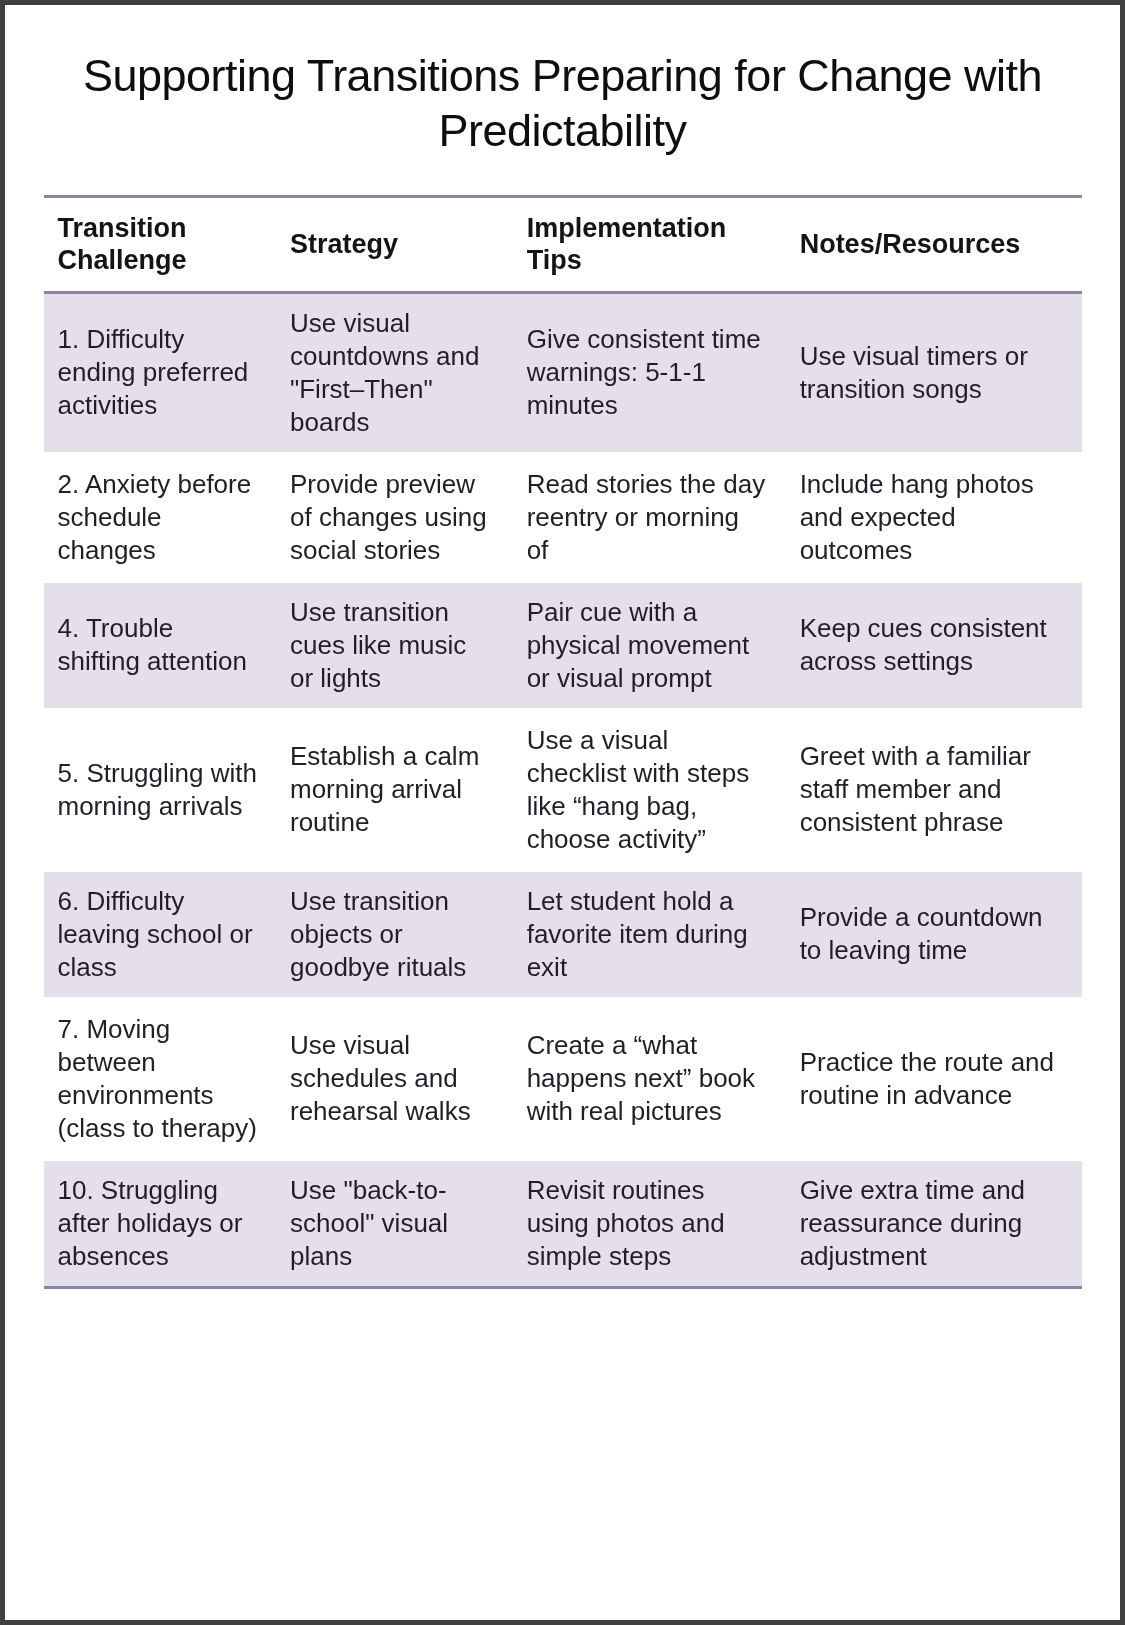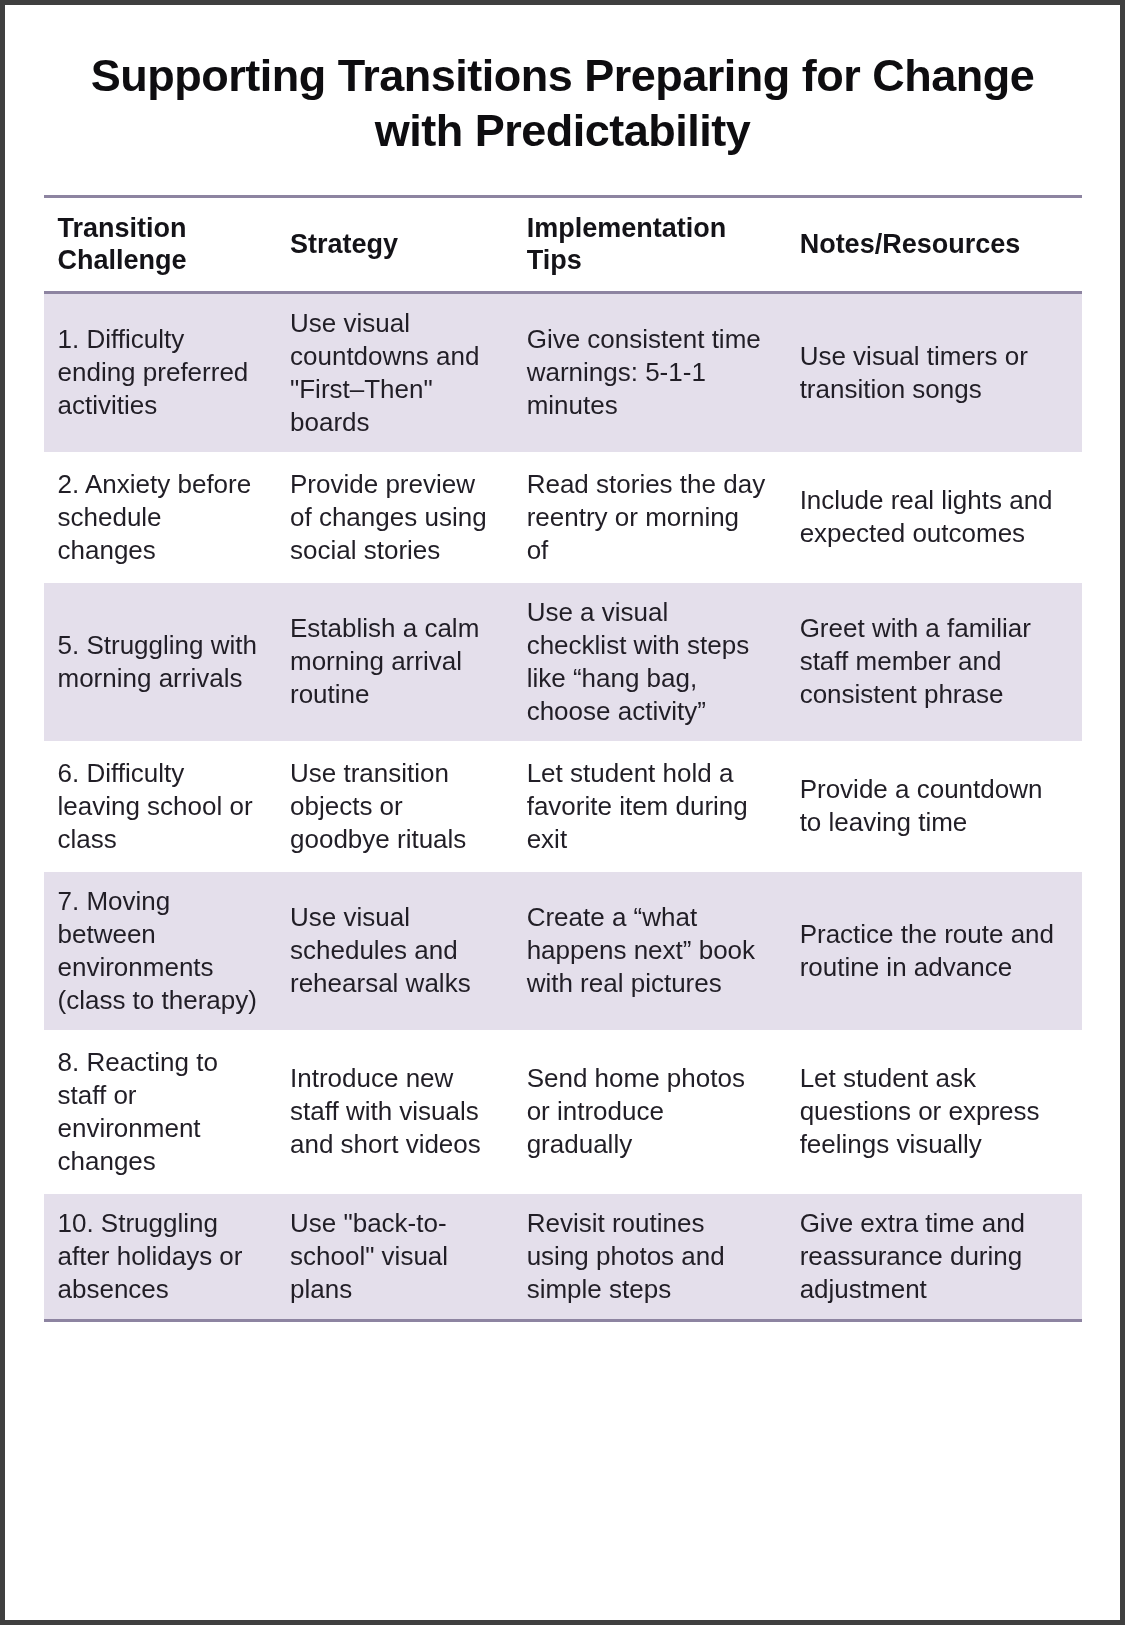--- a/index.html
+++ b/index.html
@@ -17,21 +17,21 @@
     border:5px solid var(--frame);
     font-family:"Liberation Sans", sans-serif;
     color:var(--ink);
     overflow:hidden;
   }
   .title{
     margin:44px 70px 36px 70px;
     text-align:center;
     font-size:45px;
     line-height:1.22;
-    font-weight:bold;
+    font-weight:normal;
     color:#0e0d10;
     letter-spacing:-0.5px;
   }
   table{
     width:1038px;
     margin:0 auto;
     border-collapse:separate;
     border-spacing:0;
     table-layout:fixed;
     border-top:3px solid var(--rule);
@@ -85,46 +85,46 @@
       <tr>
         <td>1. Difficulty ending preferred activities</td>
         <td>Use visual countdowns and "First–Then" boards</td>
         <td>Give consistent time warnings: 5-1-1 minutes</td>
         <td>Use visual timers or transition songs</td>
       </tr>
       <tr>
         <td>2. Anxiety before schedule changes</td>
         <td>Provide preview of changes using social stories</td>
         <td>Read stories the day reentry or morning of</td>
-        <td>Include real lights and expected outcomes</td>
+        <td>Include hang photos and expected outcomes</td>
+      </tr>
+      <tr>
+        <td>4. Trouble shifting attention</td>
+        <td>Use transition cues like music or lights</td>
+        <td>Pair cue with a physical movement or visual prompt</td>
+        <td>Keep cues consistent across settings</td>
       </tr>
       <tr>
         <td>5. Struggling with morning arrivals</td>
         <td>Establish a calm morning arrival routine</td>
         <td>Use a visual checklist with steps like “hang bag, choose activity”</td>
         <td>Greet with a familiar staff member and consistent phrase</td>
       </tr>
       <tr>
         <td>6. Difficulty leaving school or class</td>
         <td>Use transition objects or goodbye rituals</td>
         <td>Let student hold a favorite item during exit</td>
         <td>Provide a countdown to leaving time</td>
       </tr>
       <tr>
         <td>7. Moving between environments (class to therapy)</td>
         <td>Use visual schedules and rehearsal walks</td>
         <td>Create a “what happens next” book with real pictures</td>
         <td>Practice the route and routine in advance</td>
       </tr>
       <tr>
-        <td>8. Reacting to staff or environment changes</td>
-        <td>Introduce new staff with visuals and short videos</td>
-        <td>Send home photos or introduce gradually</td>
-        <td>Let student ask questions or express feelings visually</td>
-      </tr>
-      <tr>
         <td>10. Struggling after holidays or absences</td>
         <td>Use "back-to-school" visual plans</td>
         <td>Revisit routines using photos and simple steps</td>
         <td>Give extra time and reassurance during adjustment</td>
       </tr>
     </tbody>
 </table>
 
 </body></html>

